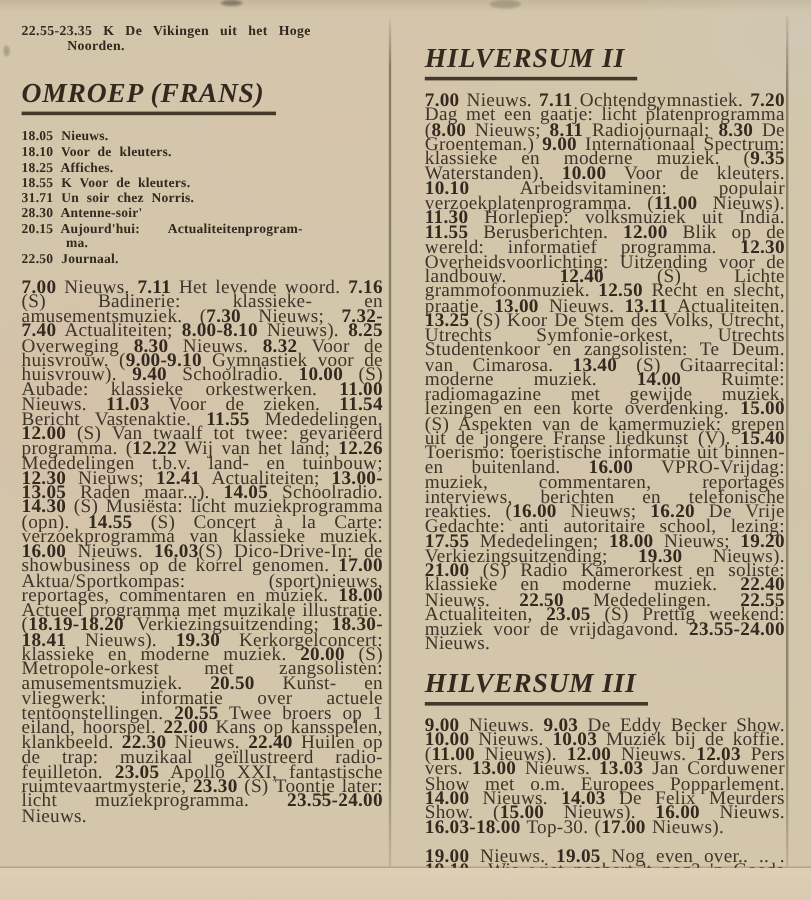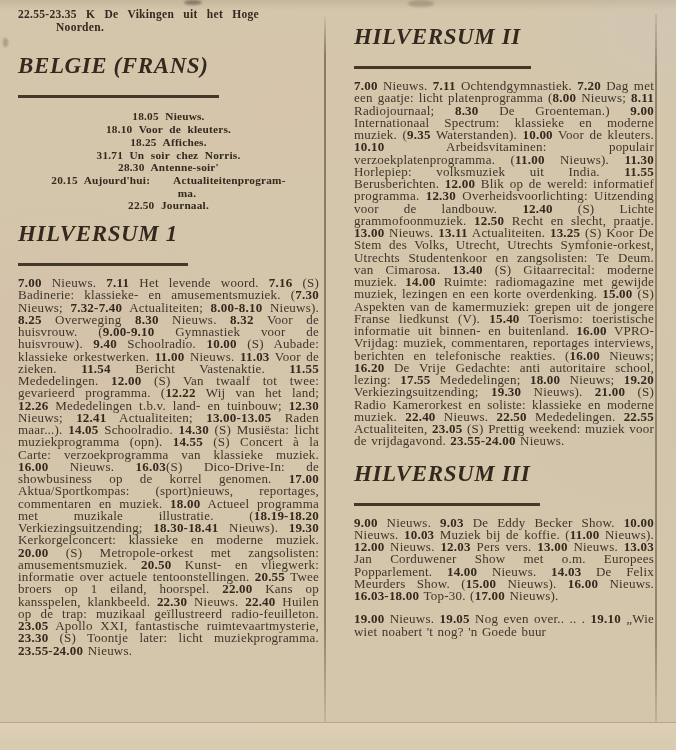--- a/index.html
+++ b/index.html
@@ -34,83 +34,81 @@
     background:linear-gradient(to bottom, rgba(75,62,45,0.05), rgba(75,62,45,0.55) 40px, rgba(75,62,45,0.5) 86%, rgba(75,62,45,0.12));
   }
   #page-edge{
     left:655px;top:14px;height:708px;
     background:linear-gradient(to bottom, rgba(75,62,45,0.1), rgba(75,62,45,0.5) 60px, rgba(75,62,45,0.48) 88%, rgba(75,62,45,0.15));
   }
   #bottom-band{
     position:absolute;left:0;top:722px;width:676px;height:28px;pointer-events:none;
     background:linear-gradient(to bottom, rgba(120,100,75,0.32) 0 1px, #decfb5 1px, #d7cab0 100%);
   }
-  .col{position:absolute;}
+  .col{position:absolute;margin-top:12px;}
   #col-left{left:18px;top:8px;width:301px;}
   #col-right{left:354px;top:24px;width:300px;}
 
   .cont{
     font-weight:bold;font-size:11.5px;line-height:13.2px;color:var(--ink-bold);
     white-space:pre-line;padding-left:38px;text-indent:-38px;
     word-spacing:6px;letter-spacing:0.3px;
   }
   h2.head{margin:0;font-style:italic;font-weight:bold;font-size:23px;line-height:25px;
     letter-spacing:0.6px;color:var(--ink-bold);}
-  h2.head .u{display:inline-block;border-bottom:3px solid var(--rule);padding:0 10px 17px 0;font-style:italic;}
+  h2.head .u{display:inline-block;border-bottom:3px solid var(--rule);padding:0 10px 3px 0;font-style:italic;}
   .sec-belgie h2{margin-top:19px;}
   .sec-h1 h2{margin-top:9px;}
   .sec-h3 h2{margin-top:13px;}
   .sec-reg h2{margin-top:31px;}
 
   ul.plist{
     list-style:none;margin:12px 0 0;padding:0;
     font-weight:bold;font-size:11.3px;line-height:12.7px;
     word-spacing:3.5px;letter-spacing:0.2px;color:var(--ink-bold);
   }
-  ul.plist li{white-space:pre-line;padding-left:37px;text-indent:-37px;text-align:center;}
+  ul.plist li{white-space:pre-line;padding-left:37px;text-indent:-37px;}
 
   p.pbody{
-    margin:11px 0 0;font-size:13px;line-height:12.25px;
+    margin:11px 0 0;font-size:16px;line-height:12.25px;
     text-align:justify;letter-spacing:0.22px;word-spacing:1px;color:var(--ink);
   }
   p.pbody b.tm{font-weight:bold;color:var(--ink-bold);}
 </style>
 </head>
 <body>
 
 <div id="paper">
   <div class="tint"></div>
   <div id="speck-a" class="speck"></div>
   <div id="speck-b" class="speck"></div>
   <div id="speck-c" class="speck"></div>
 
   <div id="col-left" class="col">
     <div class="cont">22.55-23.35 K De Vikingen uit het Hoge
 Noorden.</div>
 
     <section class="sec-belgie">
       <h2 class="head">
-        <span class="u">BELGIE (FRANS)</span>
+        <span class="u">OMROEP (FRANS)</span>
       </h2>
       <ul class="plist">
         <li>18.05 Nieuws.</li>
         <li>18.10 Voor de kleuters.</li>
         <li>18.25 Affiches.</li>
+        <li>18.55 K Voor de kleuters.</li>
         <li>31.71 Un soir chez Norris.</li>
         <li>28.30 Antenne-soir'</li>
         <li>20.15 Aujourd'hui:  Actualiteitenprogram-
 ma.</li>
         <li>22.50 Journaal.</li>
       </ul>
     </section>
 
     <section class="sec-h1">
-      <h2 class="head">
-        <span class="u">HILVERSUM 1</span>
-      </h2>
       <p class="pbody"><b class="tm">7.00</b> Nieuws. <b class="tm">7.11</b> Het levende woord. <b class="tm">7.16</b> (S) Badinerie: klassieke- en amusementsmuziek. (<b class="tm">7.30</b> Nieuws; <b class="tm">7.32-7.40</b> Actualiteiten; <b class="tm">8.00-8.10</b> Nieuws). <b class="tm">8.25</b> Overweging <b class="tm">8.30</b> Nieuws. <b class="tm">8.32</b> Voor de huisvrouw. (<b class="tm">9.00-9.10</b> Gymnastiek voor de huisvrouw). <b class="tm">9.40</b> Schoolradio. <b class="tm">10.00</b> (S) Aubade: klassieke orkestwerken. <b class="tm">11.00</b> Nieuws. <b class="tm">11.03</b> Voor de zieken. <b class="tm">11.54</b> Bericht Vastenaktie. <b class="tm">11.55</b> Mededelingen. <b class="tm">12.00</b> (S) Van twaalf tot twee: gevarieerd programma. (<b class="tm">12.22</b> Wij van het land; <b class="tm">12.26</b> Mededelingen t.b.v. land- en tuinbouw; <b class="tm">12.30</b> Nieuws; <b class="tm">12.41</b> Actualiteiten; <b class="tm">13.00-13.05</b> Raden maar...). <b class="tm">14.05</b> Schoolradio. <b class="tm">14.30</b> (S) Musiësta: licht muziekprogramma (opn). <b class="tm">14.55</b> (S) Concert à la Carte: verzoekprogramma van klassieke muziek. <b class="tm">16.00</b> Nieuws. <b class="tm">16.03</b>(S) Dico-Drive-In: de showbusiness op de korrel genomen. <b class="tm">17.00</b> Aktua/Sportkompas: (sport)nieuws, reportages, commentaren en muziek. <b class="tm">18.00</b> Actueel programma met muzikale illustratie. (<b class="tm">18.19-18.20</b> Verkiezingsuitzending; <b class="tm">18.30-18.41</b> Nieuws). <b class="tm">19.30</b> Kerkorgelconcert: klassieke en moderne muziek. <b class="tm">20.00</b> (S) Metropole-orkest met zangsolisten: amusementsmuziek. <b class="tm">20.50</b> Kunst- en vliegwerk: informatie over actuele tentoonstellingen. <b class="tm">20.55</b> Twee broers op 1 eiland, hoorspel. <b class="tm">22.00</b> Kans op kansspelen, klankbeeld. <b class="tm">22.30</b> Nieuws. <b class="tm">22.40</b> Huilen op de trap: muzikaal geïllustreerd radio-feuilleton. <b class="tm">23.05</b> Apollo XXI, fantastische ruimtevaartmysterie, <b class="tm">23.30</b> (S) Toontje later: licht muziekprogramma. <b class="tm">23.55-24.00</b> Nieuws.</p>
     </section>
   </div>
 
   <div id="column-divider" class="vrule"></div>
   <div id="page-edge" class="vrule"></div>
 
   <div id="col-right" class="col">
     <section class="sec-h2">
       <h2 class="head">

